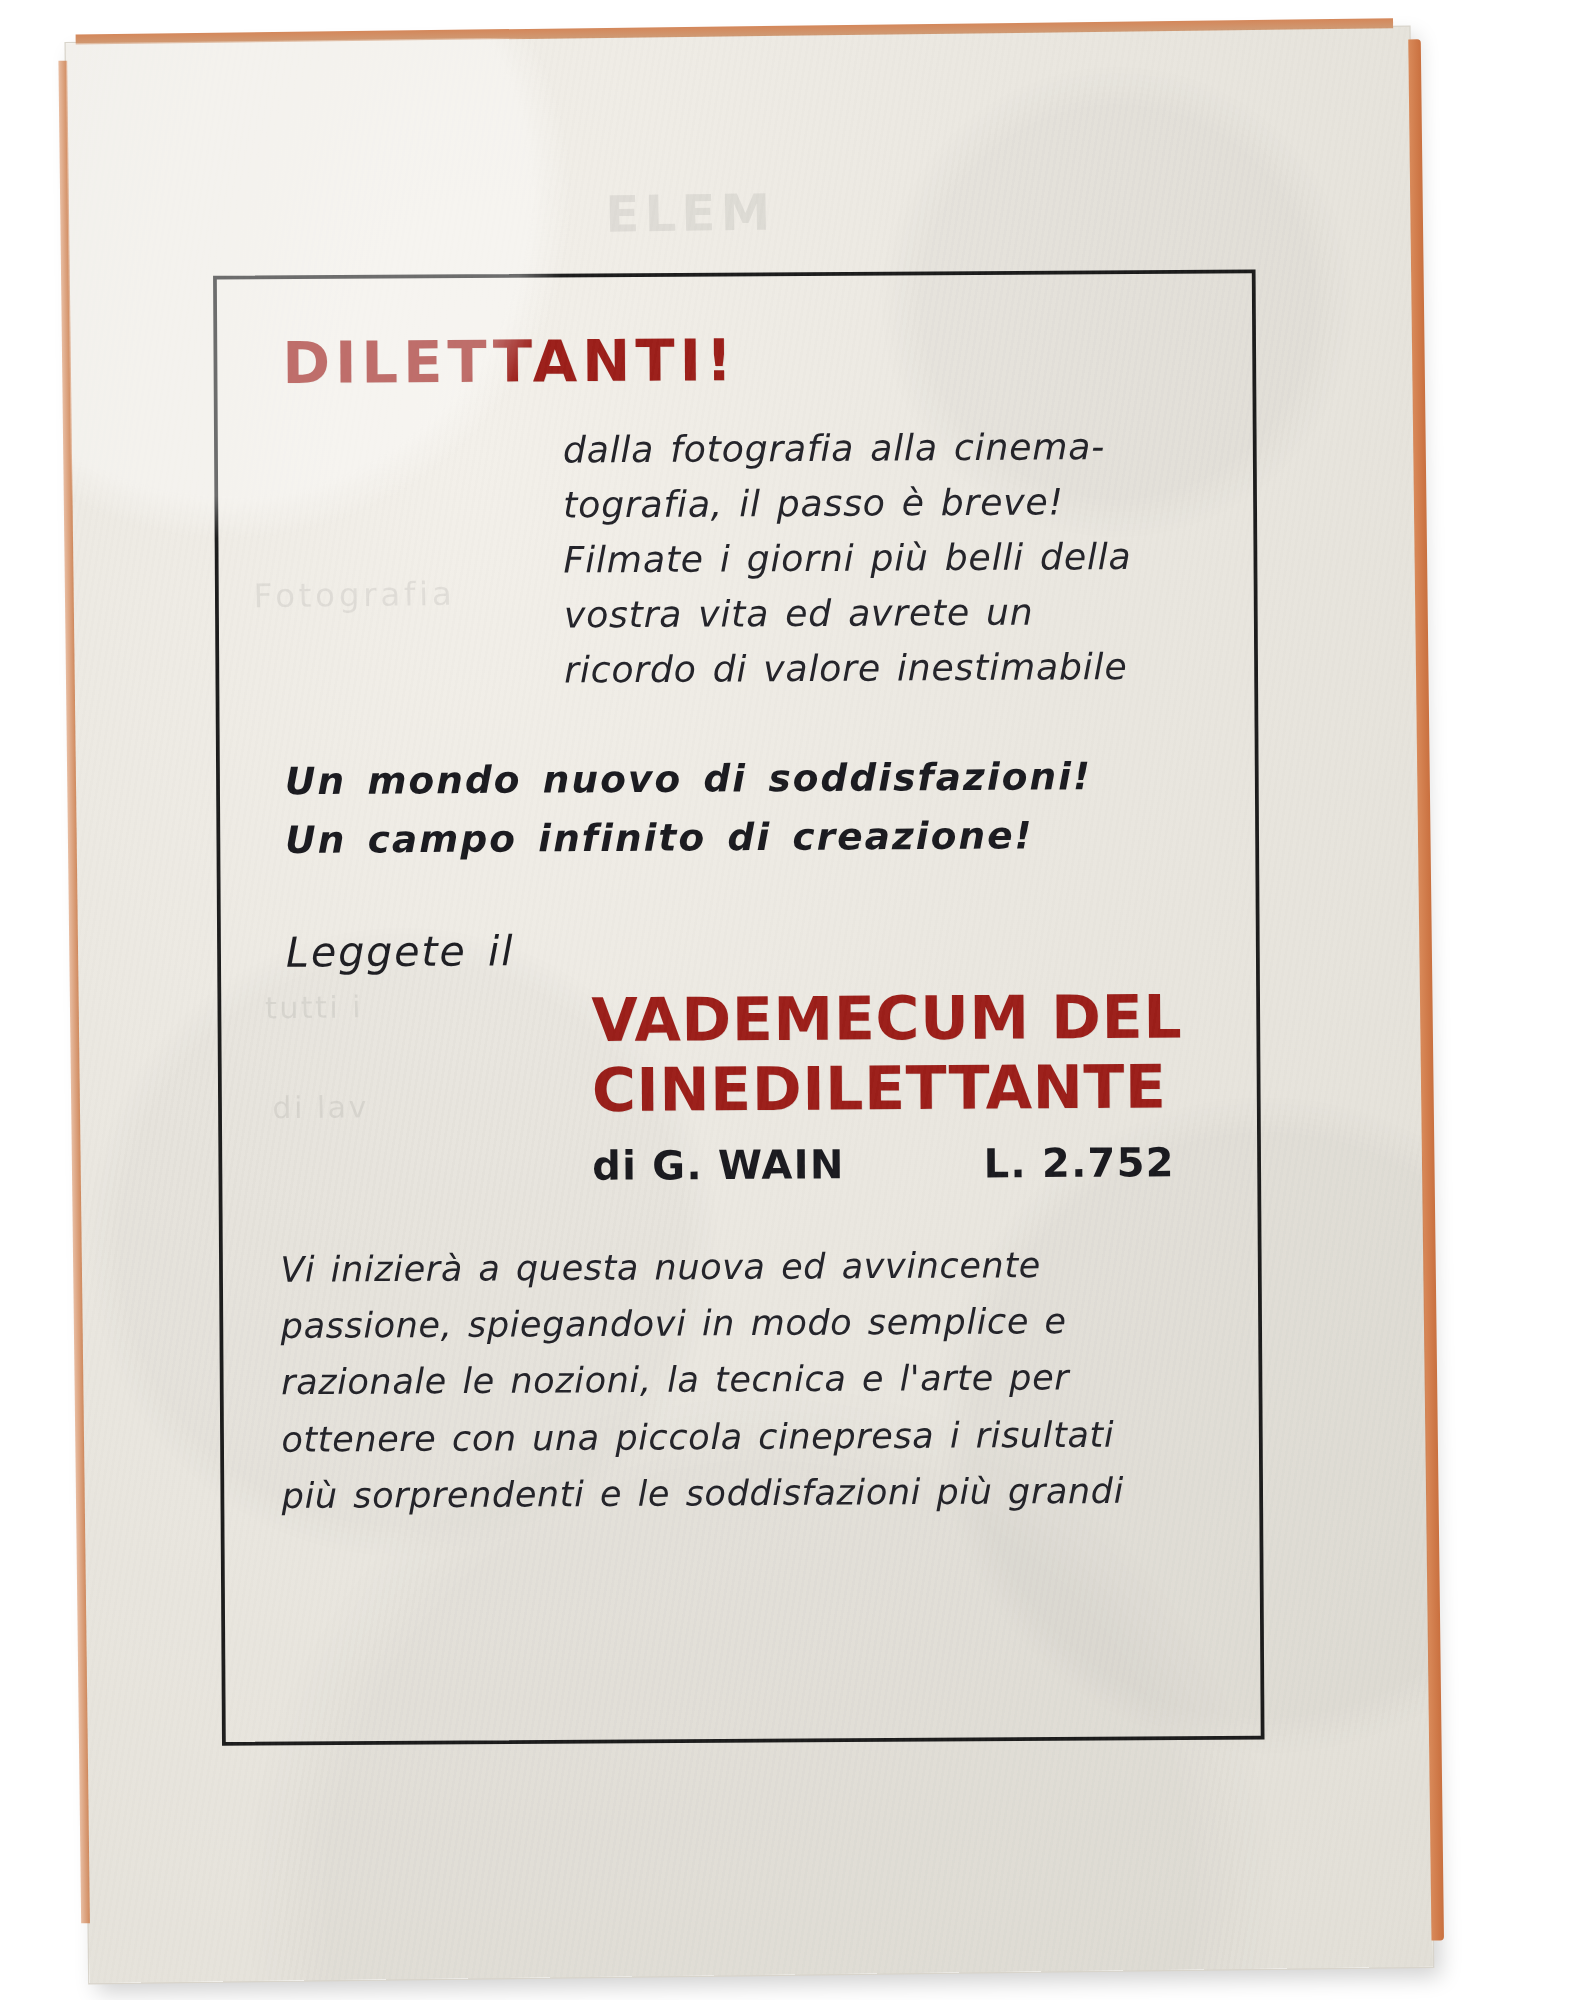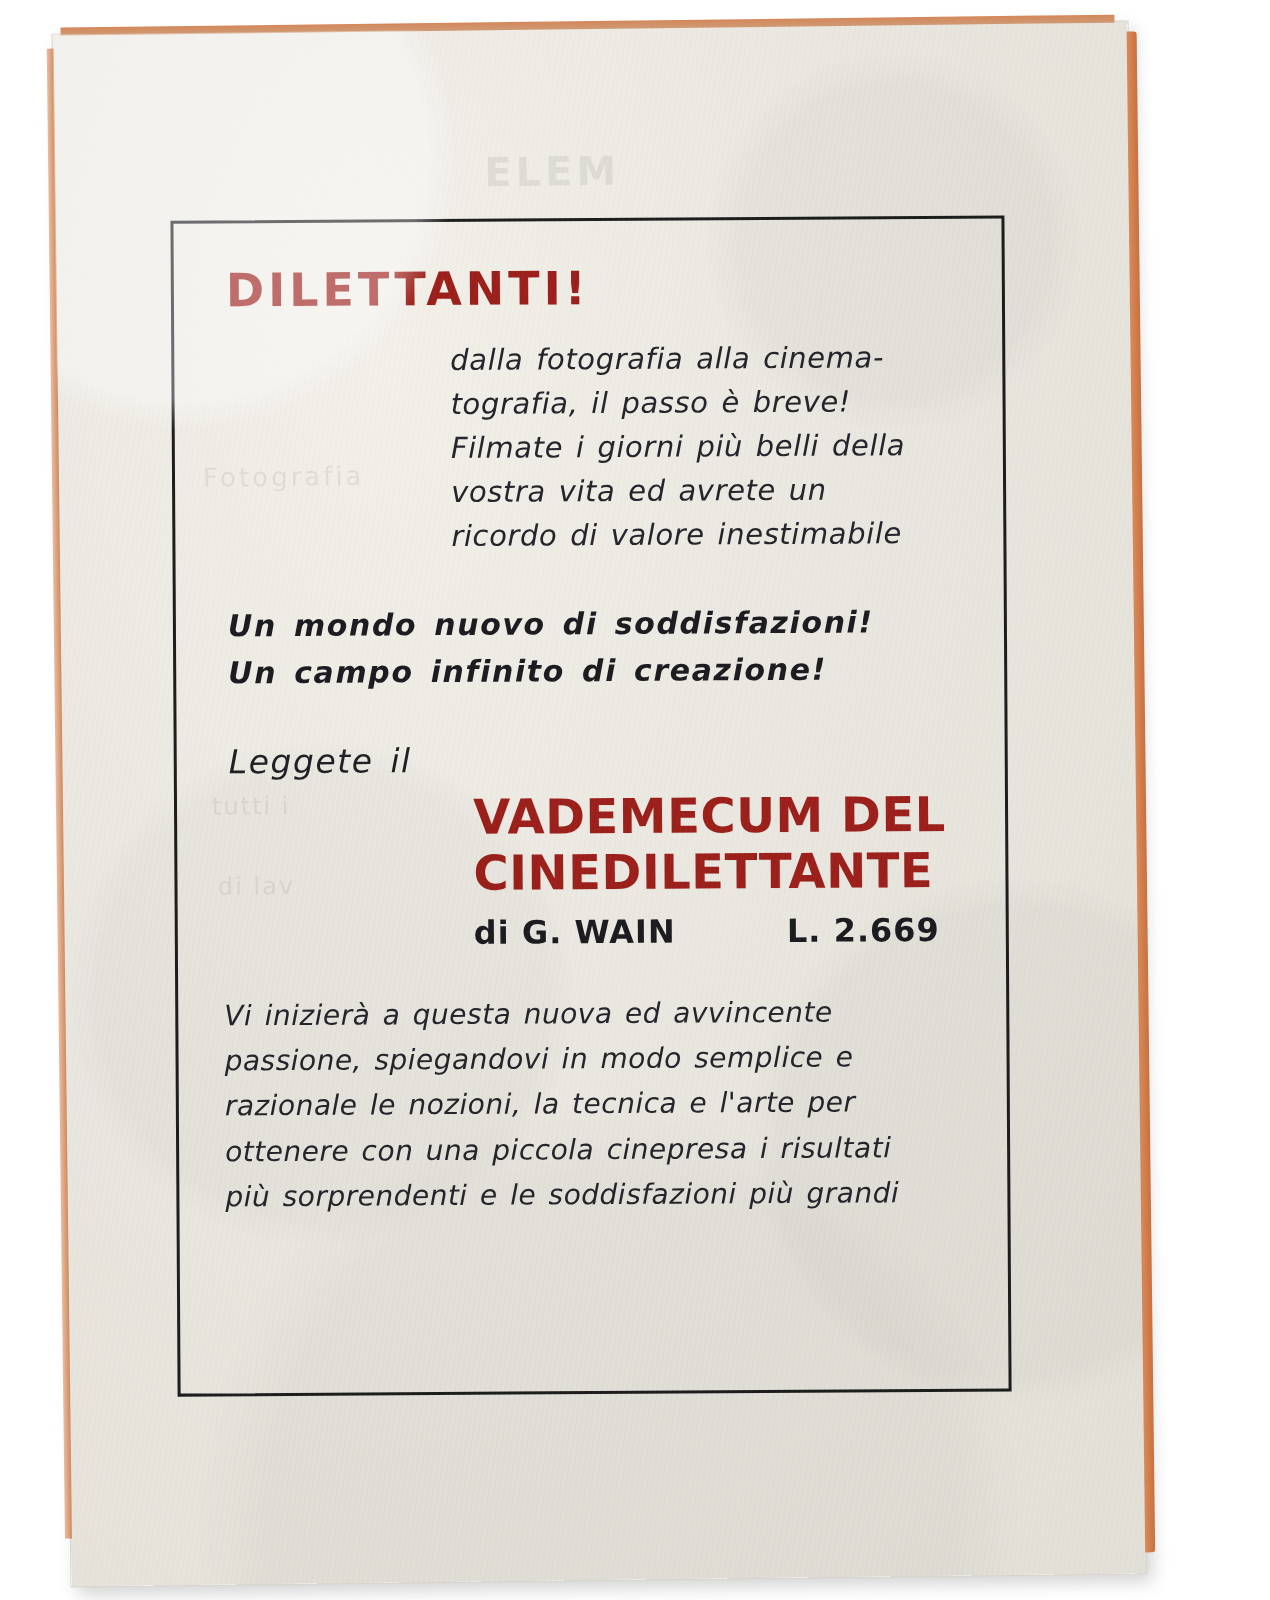--- a/index.html
+++ b/index.html
@@ -233,21 +233,21 @@
 
       <div class="leggete">Leggete il</div>
 
       <div class="title-block ink-soft">
         <div>VADEMECUM DEL</div>
         <div>CINEDILETTANTE</div>
       </div>
 
       <div class="byline-row">
         <span>di G. WAIN</span>
-        <span>L. 2.669</span>
+        <span>L. 2.752</span>
       </div>
 
       <div class="blurb">
         <div>Vi inizierà a questa nuova ed avvincente</div>
         <div>passione, spiegandovi in modo semplice e</div>
         <div>razionale le nozioni, la tecnica e l'arte per</div>
         <div>ottenere con una piccola cinepresa i risultati</div>
         <div>più sorprendenti e le soddisfazioni più grandi</div>
       </div>
 

